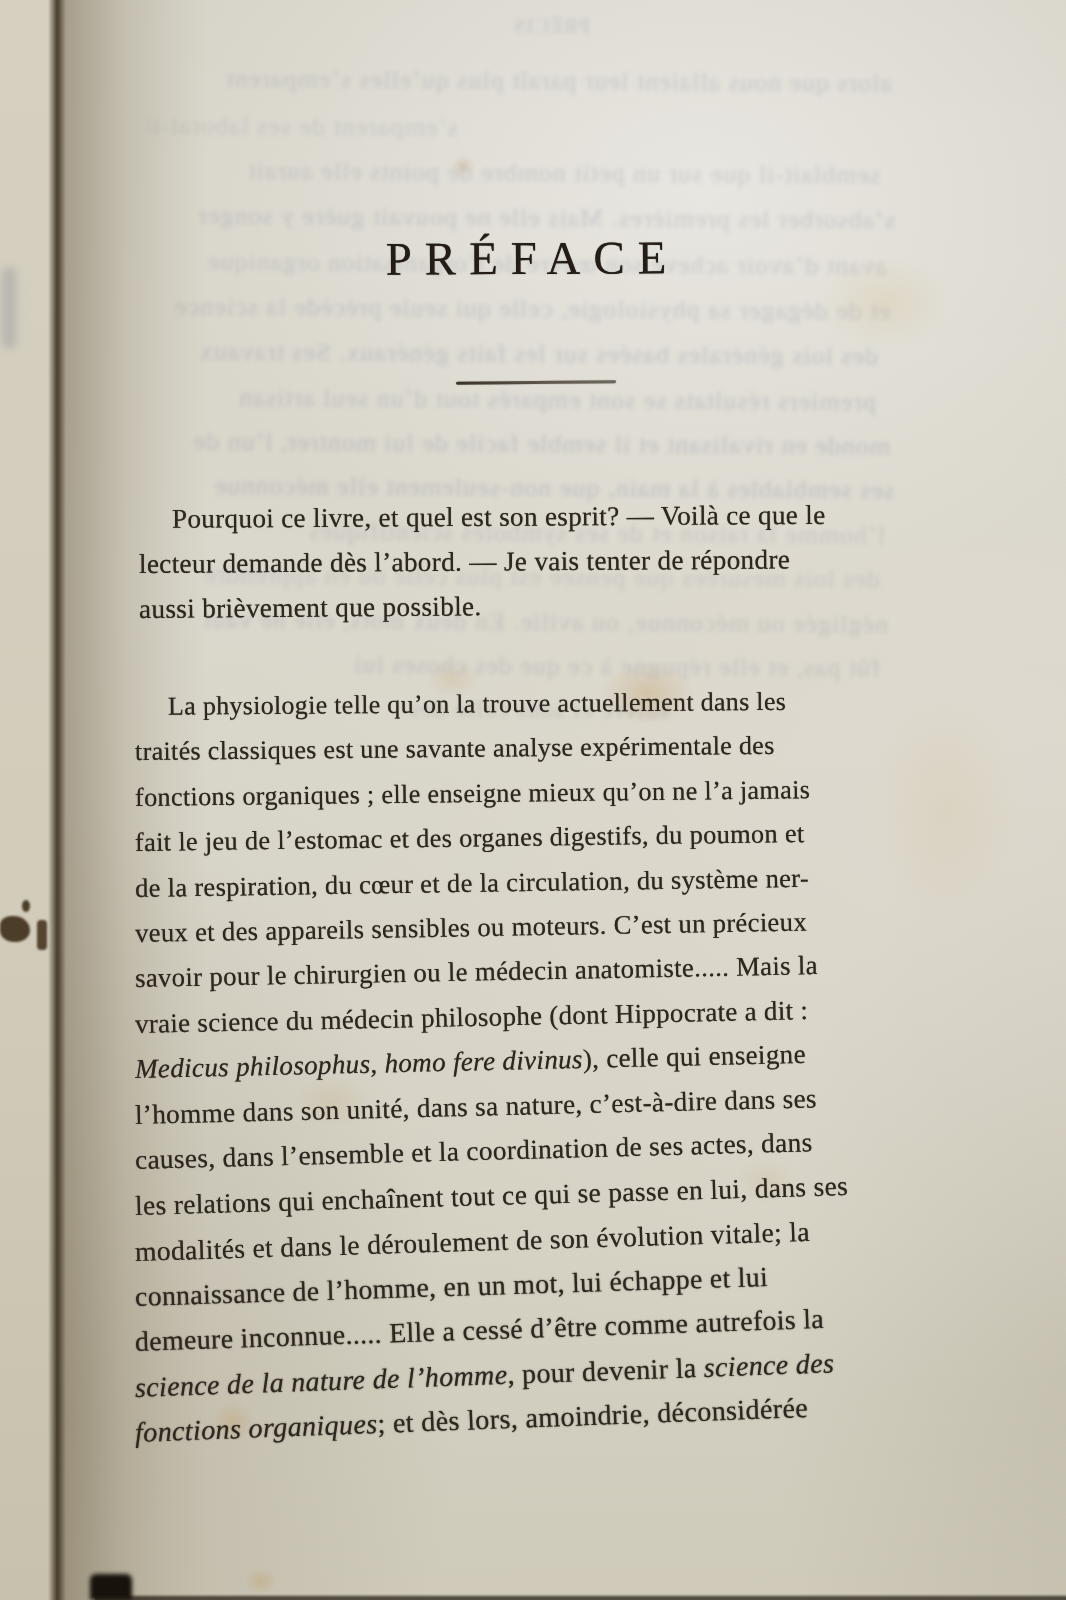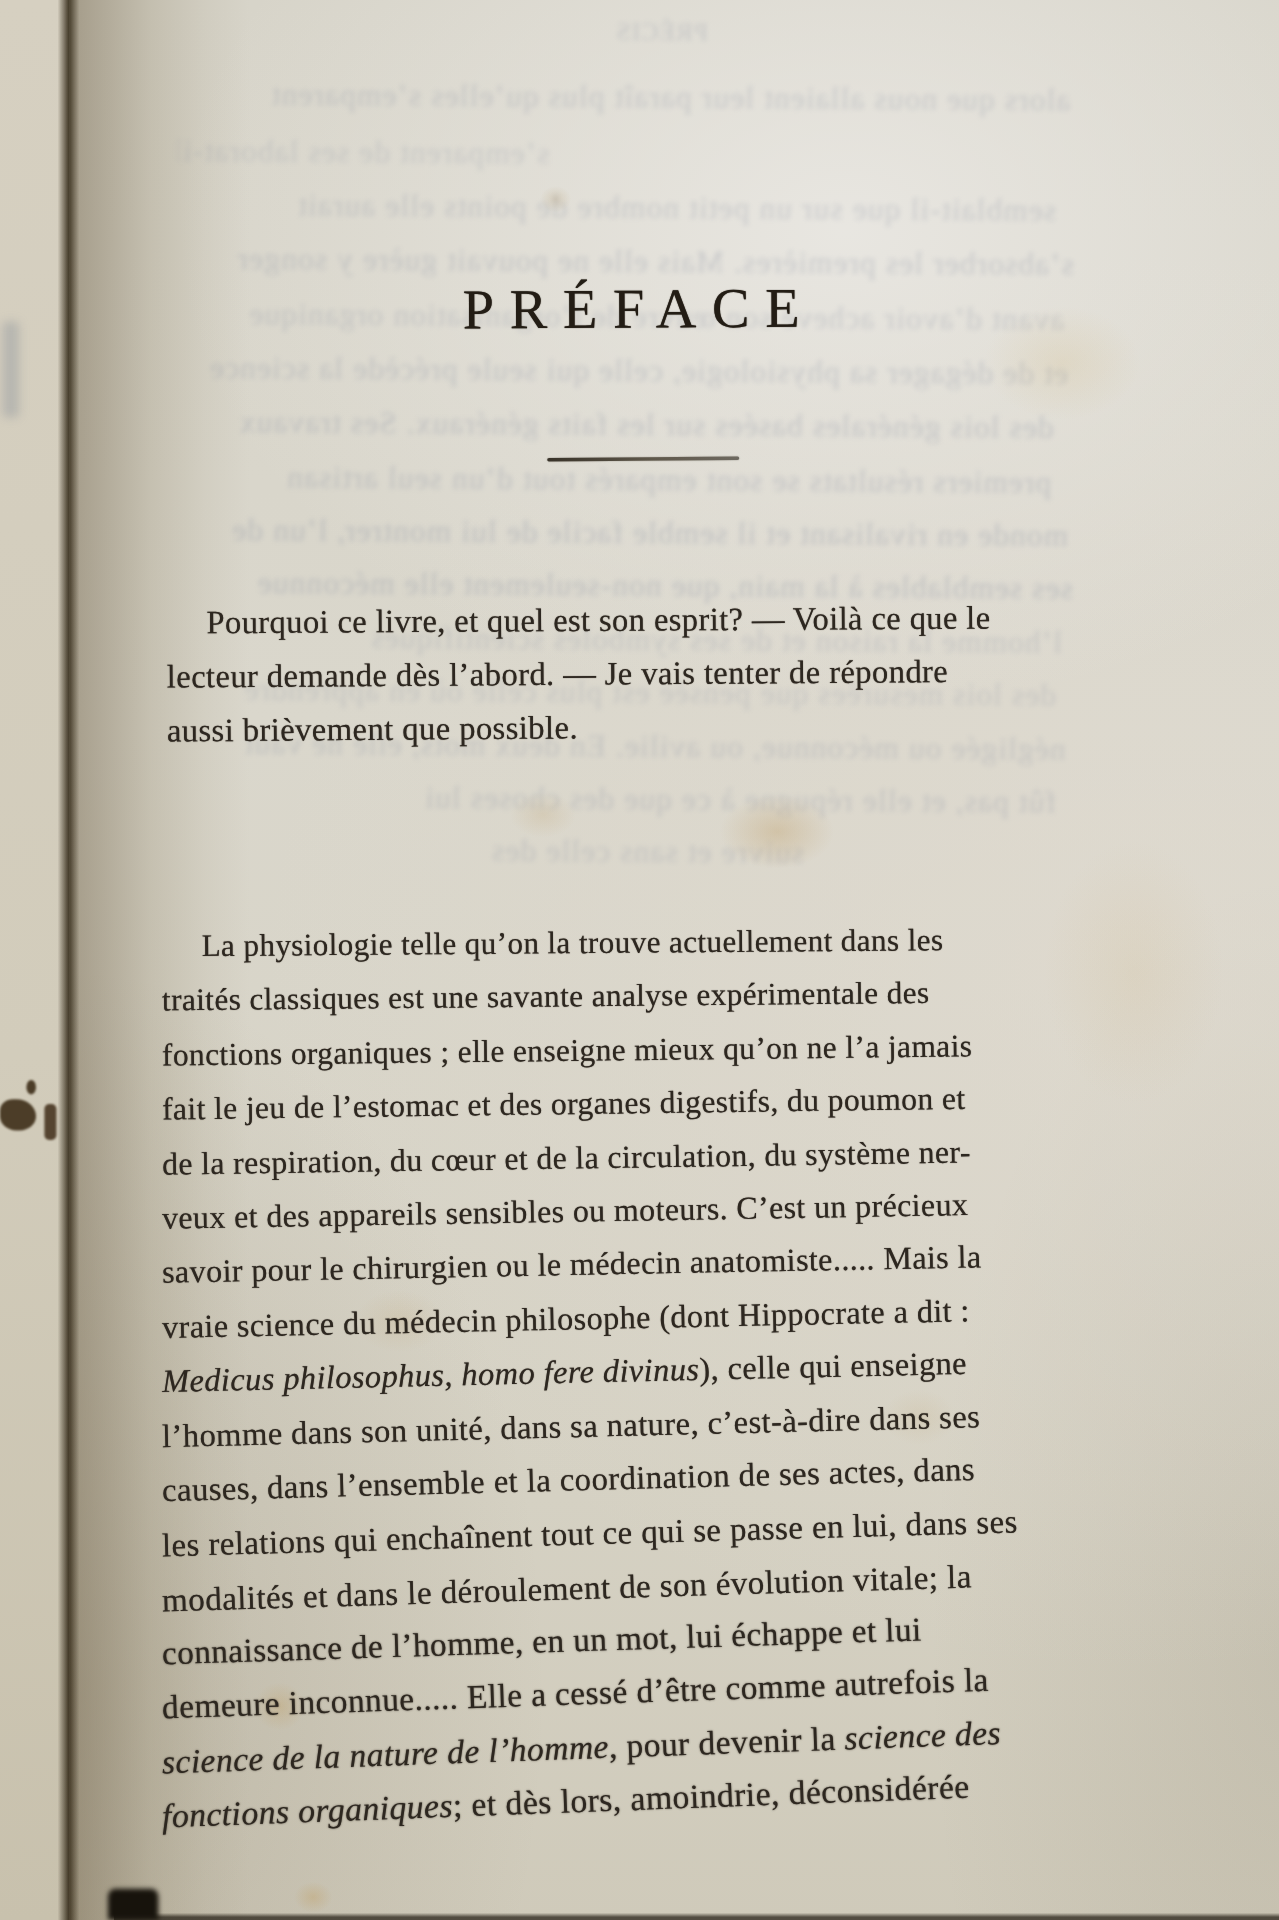--- a/index.html
+++ b/index.html
@@ -49,21 +49,21 @@
     transform:rotate(-.3deg);
   }
   .rule{
     position:absolute;left:456px;top:381px;width:160px;height:3px;border-radius:2px;
     background:linear-gradient(90deg, rgba(48,42,32,.95), rgba(72,64,50,.85) 55%, rgba(48,42,32,.65));
     box-shadow:0 0 1px rgba(48,42,32,.6);
     transform:rotate(-.5deg);
   }
   .para{position:absolute;color:#2d2720;}
   .para-intro{left:139px;top:497px;width:766px;}
-  .para-main{left:135px;top:766px;width:795px;}
+  .para-main{left:135px;top:684px;width:795px;}
   .line{
     position:relative;white-space:nowrap;text-align:left;
     transform-origin:0 50%;letter-spacing:.3px;
     text-shadow:0 0 .9px rgba(45,38,28,.75);
   }
   .line .it{font-style:italic;}
   .indent{text-indent:33px;}
   
   .stain{position:absolute;border-radius:50%;pointer-events:none;}
   .ink-mark{position:absolute;background:#4c3d28;filter:blur(.8px);}

